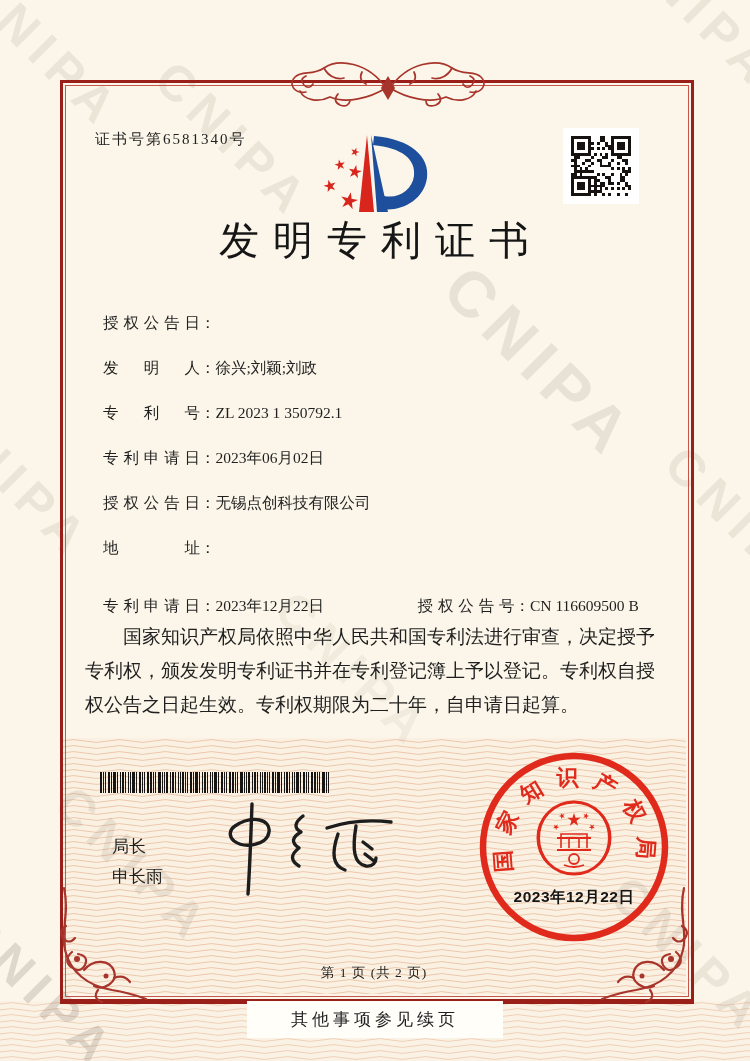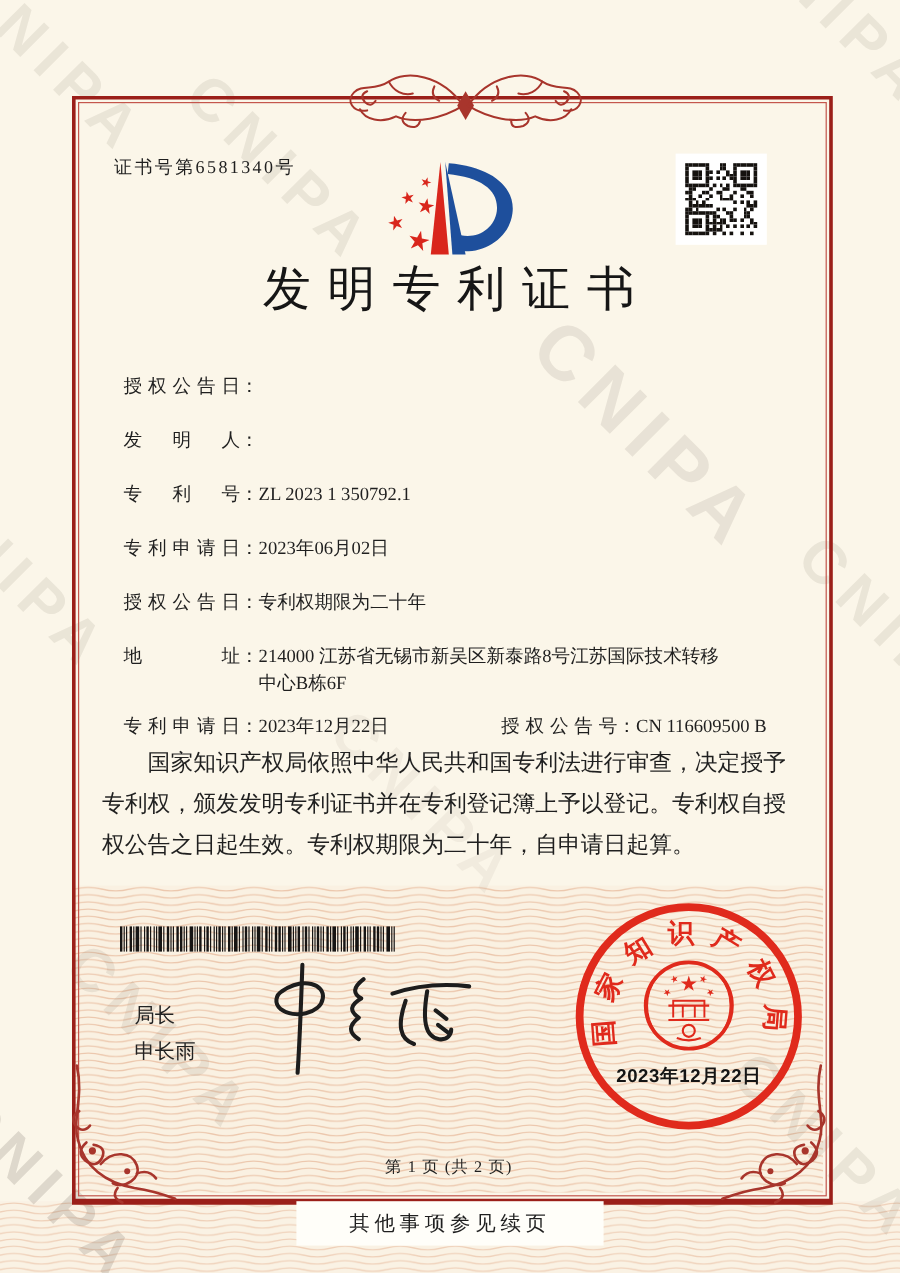--- a/index.html
+++ b/index.html
@@ -623,40 +623,40 @@
 <div class="abs title">发明专利证书</div>
 
 <div class="abs fields">
   <div class="frow">
     <span class="flabel">授权公告日</span>
       <span class="fcolon">：</span>
   </div>
   <div class="frow">
     <span class="flabel">发明人</span>
       <span class="fcolon">：</span>
+      <span class="fvalue">徐兴;刘颖;刘政</span>
   </div>
   <div class="frow">
     <span class="flabel">专利号</span>
       <span class="fcolon">：</span>
       <span class="fvalue">ZL 2023 1 350792.1</span>
   </div>
   <div class="frow">
     <span class="flabel">专利申请日</span>
       <span class="fcolon">：</span>
       <span class="fvalue">2023年06月02日</span>
   </div>
   <div class="frow">
     <span class="flabel">授权公告日</span>
       <span class="fcolon">：</span>
-      <span class="fvalue">专利权期限为二十年</span>
+      <span class="fvalue">无锡点创科技有限公司</span>
   </div>
   <div class="frow tall">
     <span class="flabel">地址</span>
       <span class="fcolon">：</span>
-      <span class="fvalue">214000 江苏省无锡市新吴区新泰路8号江苏国际技术转移中心B栋6F</span>
   </div>
   <div class="frow last">
     <span class="flabel">专利申请日</span>
       <span class="fcolon">：</span>
       <span style="width:150px;">2023年12月22日</span>
     <span class="pair2">
       <span class="flabel">授权公告号</span>
         <span class="fcolon">：</span>
         <span>CN 116609500 B</span>
     </span>

